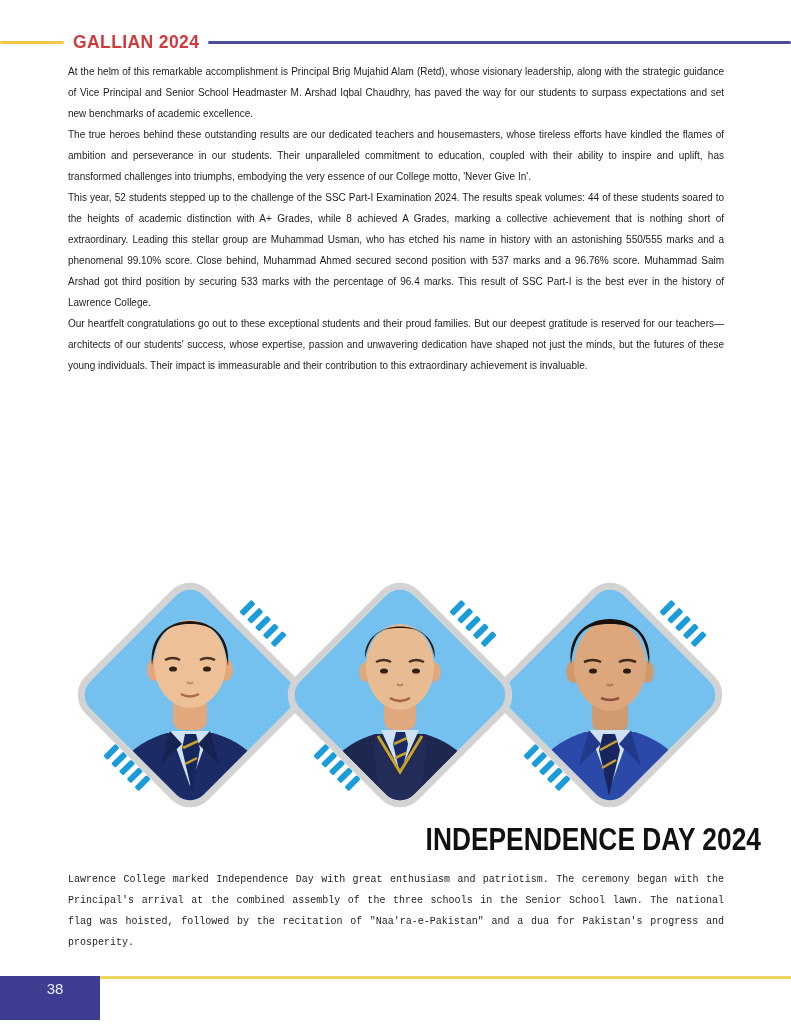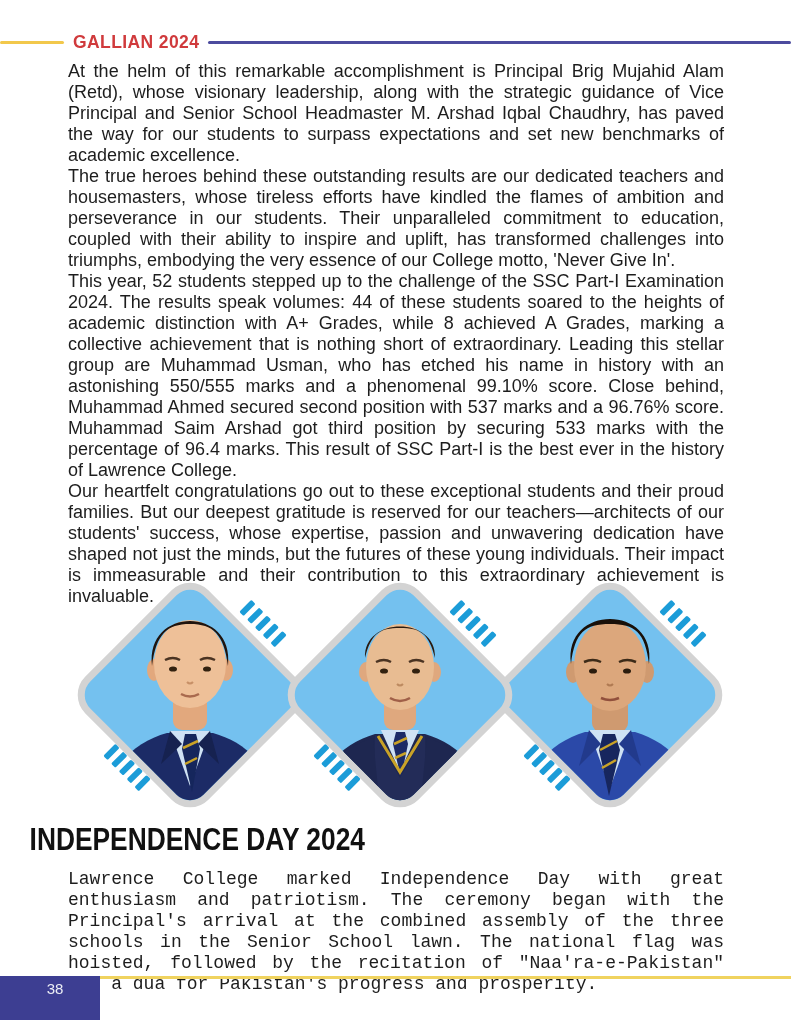--- a/index.html
+++ b/index.html
@@ -13,21 +13,21 @@
   .hdr { position:absolute; top:32px; left:0; right:0; height:20px;
          display:flex; align-items:center; }
   .rule { height:3px; border-radius:2px; }
   .rule-yellow { width:64px; background:#f2c84b; }
   .rule-purple { flex:1; background:#4c4b9e; }
   .brand { margin:12px 9px; font-size:17.5px; font-weight:bold; color:#d03a3c;
            letter-spacing:0.4px; white-space:nowrap; }
 
   
   .copy { position:absolute; left:68px; width:656px; color:#1d1d1d;
-          font-size:18px; line-height:21px; text-align:justify; }
+          font-size:10px; line-height:21px; text-align:justify; }
   .copy-main { top:61px; }
   .copy p { margin:0; }
 
   
   .photos { position:absolute; top:572px; left:0; width:791px; height:248px; }
   .photo { position:absolute; width:246px; height:246px; }
   .photo-1 { left:67px;  top:0; z-index:1; }
   .photo-2 { left:277px; top:0; z-index:2; }
   .photo-3 { left:487px; top:0; z-index:1; }
   .diamond {
@@ -40,21 +40,21 @@
     transform:translate(-50%,-50%) rotate(-45deg);
   }
   .portrait-holder svg { width:246px; height:246px; display:block; }
   .hash { position:absolute; display:flex; gap:5px; transform:rotate(45deg); }
   .hash span { width:6px; height:17px; background:#1b9cd8; border-radius:1.5px; }
   .hash-tr { left:171px; top:43px; }
   .hash-bl { left:35px;  top:187px; }
 
   
   .sec-title { position:absolute; top:822px; left:0; right:0; margin:0;
-               text-align:left; color:#111111; }
+               text-align:right; color:#111111; }
   .sec-title span { display:inline-block; font-size:31px; font-weight:bold;
                     letter-spacing:0px; transform:scaleX(0.85); white-space:nowrap; }
 
   
   .copy-independence { top:869px;font-family:Liberation Mono, monospace; }
 
   
   .footer-rule { position:absolute; left:0; right:0; top:976px; height:3px;
                  background:#f0d35f; }
   .page-number-box { position:absolute; left:0; top:976px; width:100px; height:44px;

